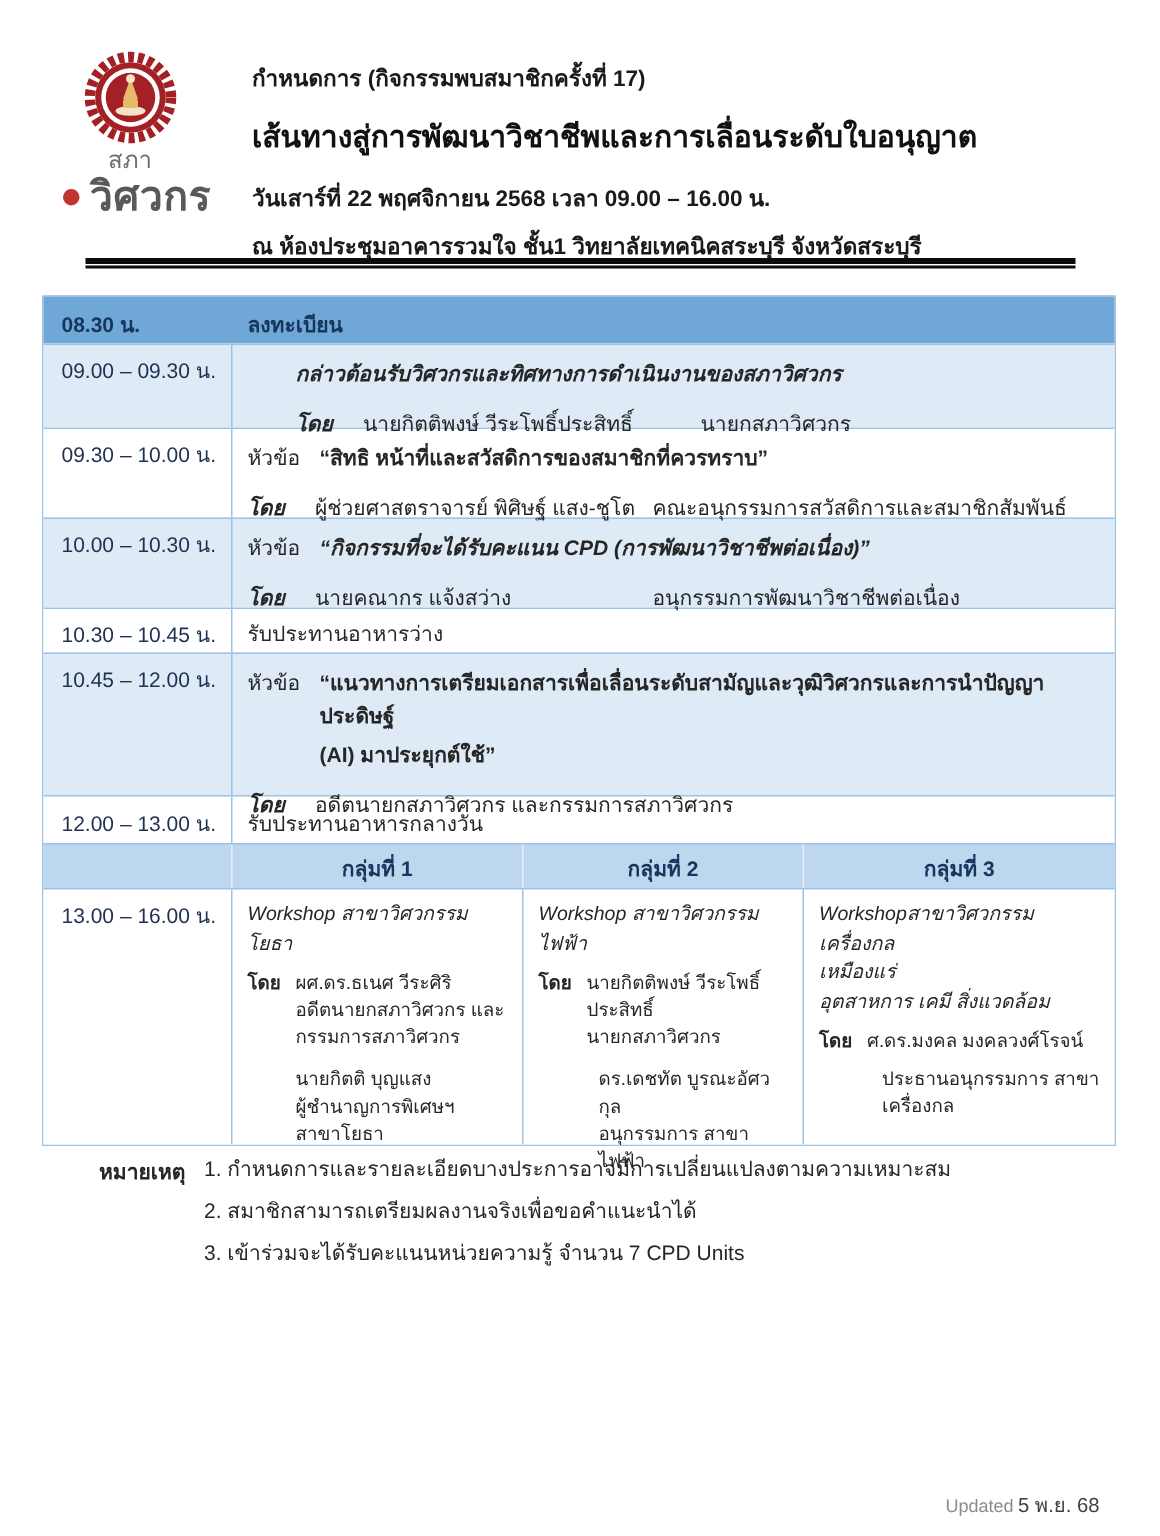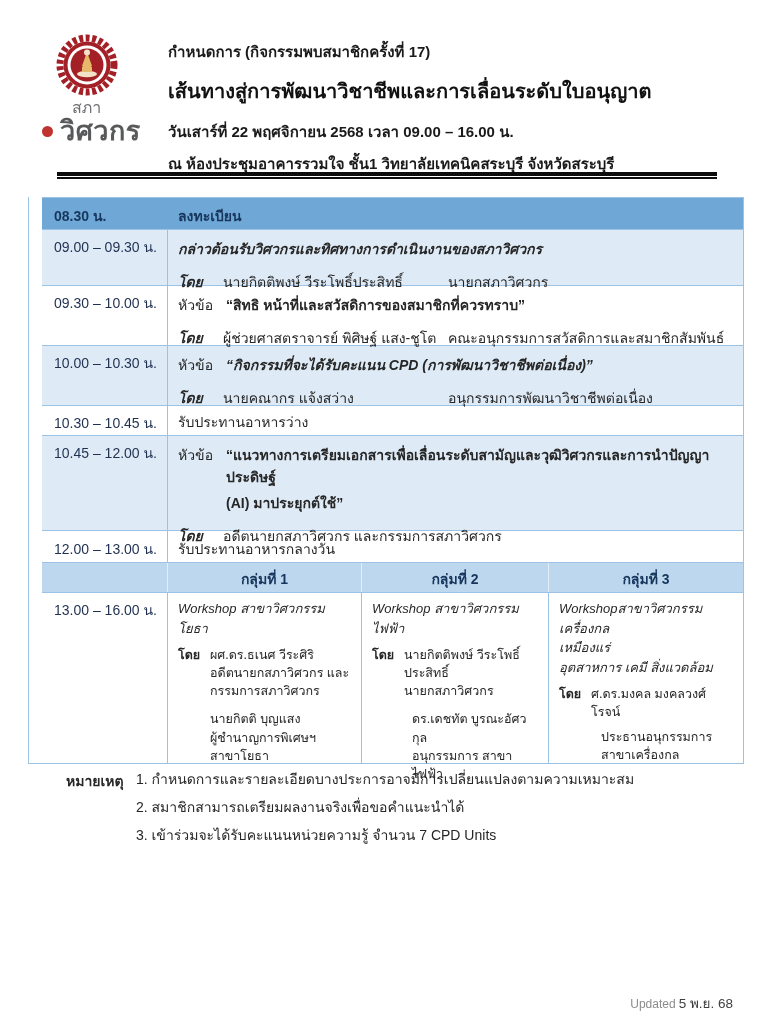--- a/index.html
+++ b/index.html
@@ -32,38 +32,37 @@
   .bar { position:absolute; left:57px; top:172px; width:660px; }
   .bar .thick { height:4px; background:#0d0d0d; }
   .bar .gap { height:1px; background:#ffffff; }
   .bar .thin { height:2px; background:#0d0d0d; }
 
   
   .table {
     position:absolute; left:28px; top:197px; width:716px;
     border:1px solid #9cc3e6; border-top:none;
     font-size:14px;
-    padding-left:13px;
   }
   .row { display:flex; border-top:1px solid #9cc3e6; }
   .row.white { background:#ffffff; }
   .row.alt { background:#deeaf6; }
   .row.head { background:#6fa8d6; color:#17365d; font-weight:bold; border-top:1px solid #9cc3e6; }
   .row.group-head { background:#bdd7ee; color:#17365d; font-weight:bold; }
 
   .cell-time {
     flex:0 0 126px; padding:6px 8px 4px 12px;
     border-right:1px solid #9cc3e6;
     color:#1f3050;
   }
   .row.head .cell-time { border-right-color:transparent; color:#17365d; }
   .cell-content { flex:1 1 auto; padding:5px 10px 4px 10px; }
 
   .r1 { height:32px; } .r1 .cell-time, .r1 .cell-content { padding-top:7px; }
-  .r2 { height:56px; }
+  .r2 { height:56px;gap:32px; }
   .r3 { height:60px; }
   .r4 { height:60px; }
   .r5 { height:30px; }
   .r6 { height:95px; }
   .r7 { height:32px; } .r7 .cell-time, .r7 .cell-content { padding-top:7px; }
   .r8 { height:30px; }
   .r9 { height:171px; }
 
   .title-line { font-weight:bold; font-style:italic; padding-top:3px; }
   .topic-line { display:flex; padding-top:3px; }

